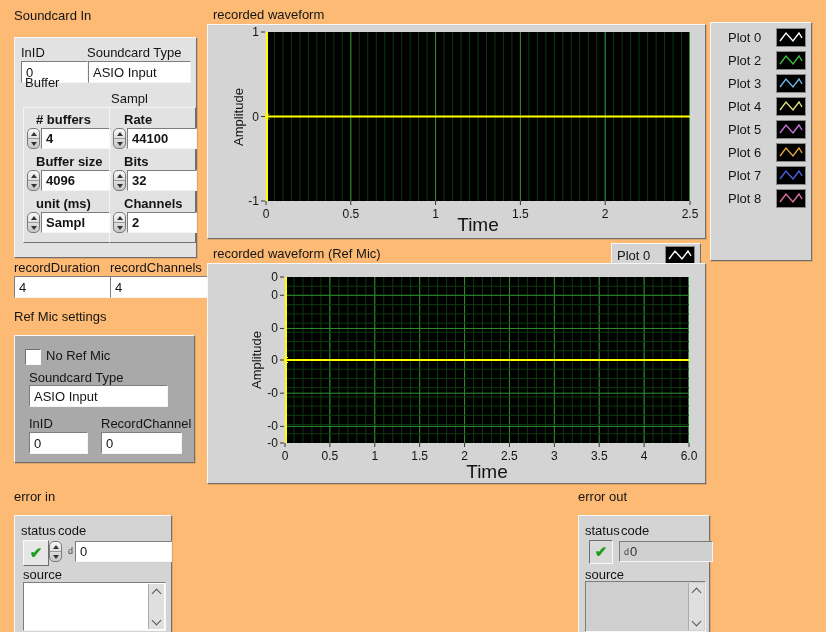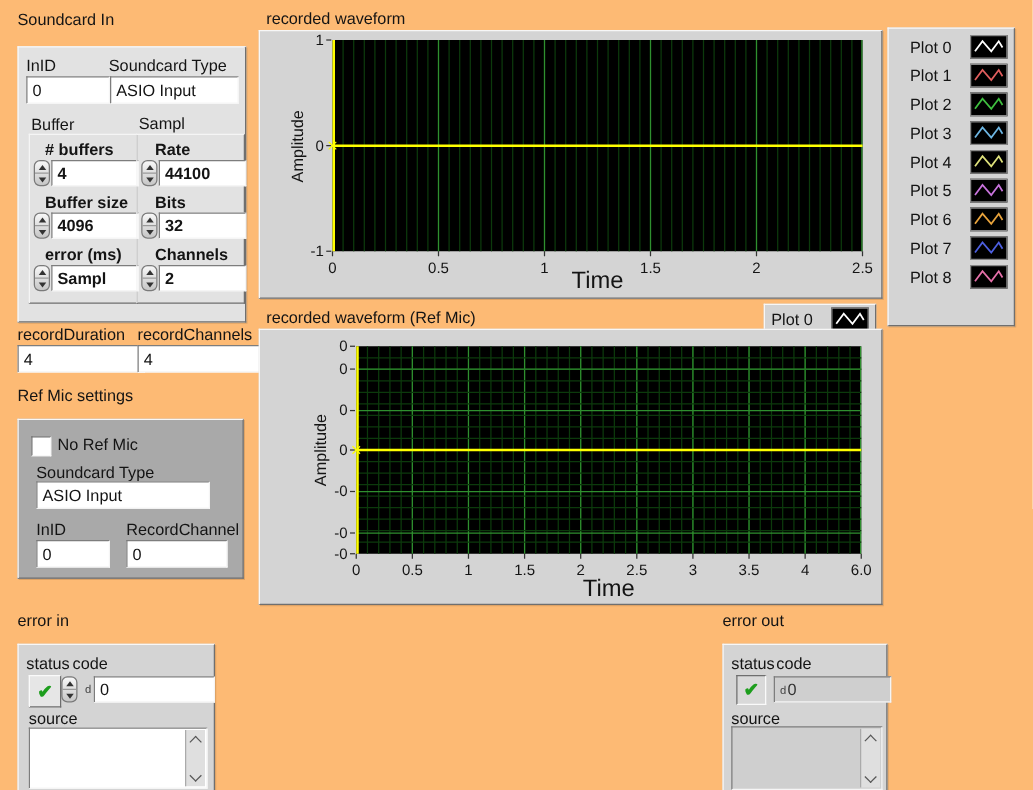--- a/index.html
+++ b/index.html
@@ -63,21 +63,21 @@
   <div class="panel" style="left:14px;top:27px;width:181px;height:219px;background:#e2e2e2">
     <div class="lbl" style="left:6px;top:7px">InID</div>
     <div class="box" style="left:6px;top:23px;width:57px;height:20px">
       <span>0</span>
       </div>
     <div class="lbl" style="left:72px;top:7px">Soundcard Type</div>
     <div class="box" style="left:73px;top:23px;width:93px;height:20px">
       <span>ASIO Input</span>
       </div>
 
-    <div class="lbl" style="left:10px;top:54px">Buffer</div>
+    <div class="lbl" style="left:10px;top:37px">Buffer</div>
     <div class="sub" style="left:8px;top:69px;width:85px;height:134px">
       <div class="lbl" style="left:12px;top:4px"># buffers</div>
       <div class="spinner" style="left:3px;top:20px">
         <div class="sp-btn up">
             <i class="tri-up"></i>
           </div>
         <div class="sp-btn">
             <i class="tri-down"></i>
           </div>
         </div>
@@ -89,21 +89,21 @@
         <div class="sp-btn up">
             <i class="tri-up"></i>
           </div>
         <div class="sp-btn">
             <i class="tri-down"></i>
           </div>
         </div>
       <div class="box" style="left:17px;top:62px;width:60px;height:19px">
         <span>4096</span>
         </div>
-      <div class="lbl" style="left:12px;top:88px">error (ms)</div>
+      <div class="lbl" style="left:12px;top:88px">unit (ms)</div>
       <div class="spinner" style="left:3px;top:104px">
         <div class="sp-btn up">
             <i class="tri-up"></i>
           </div>
         <div class="sp-btn">
             <i class="tri-down"></i>
           </div>
         </div>
       <div class="box" style="left:17px;top:104px;width:60px;height:19px">
         <span>Sampl</span>
@@ -261,28 +261,20 @@
       <span class="ytick" style="right: 446px; top: 91.5px;">0</span>
       <span class="ytick" style="right: 446px; top: 176px;">-1</span>
     </div>
 
   <div class="legend-panel" style="left:710px;top:22px;width:100px;height:234px" id="plot-legend">
       <div class="legend-row">
         <span class="legend-label">Plot 0</span>
         <span class="legend-icon">
           <svg width="26" height="15" viewBox="0 0 26 15">
             <polyline points="2,11 8,3 15,11 21,3 24,8" fill="none" stroke="#ffffff" stroke-width="1.4"></polyline>
-          </svg>
-        </span>
-      </div>
-      <div class="legend-row">
-        <span class="legend-label">Plot 1</span>
-        <span class="legend-icon">
-          <svg width="26" height="15" viewBox="0 0 26 15">
-            <polyline points="2,11 8,3 15,11 21,3 24,8" fill="none" stroke="#e05d5d" stroke-width="1.4"></polyline>
           </svg>
         </span>
       </div>
       <div class="legend-row">
         <span class="legend-label">Plot 2</span>
         <span class="legend-icon">
           <svg width="26" height="15" viewBox="0 0 26 15">
             <polyline points="2,11 8,3 15,11 21,3 24,8" fill="none" stroke="#3fbf3f" stroke-width="1.4"></polyline>
           </svg>
         </span>

